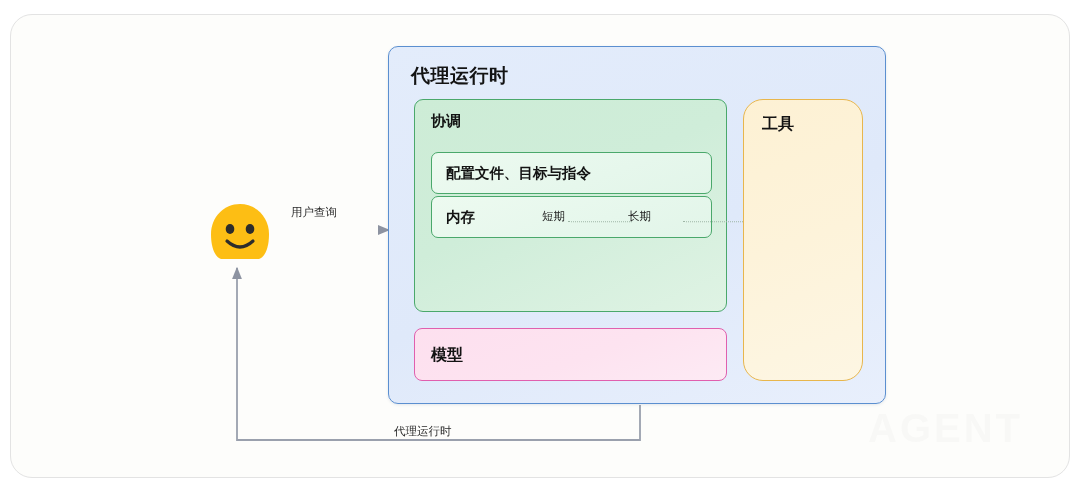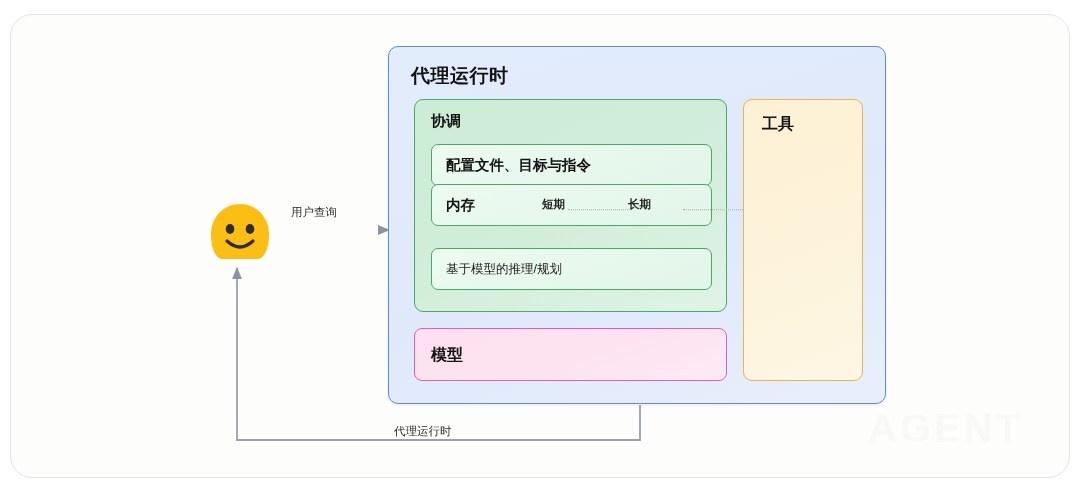--- a/index.html
+++ b/index.html
@@ -118,22 +118,22 @@
 
   .inner-box {
     position: absolute;
     left: 16px;
     width: 281px;
     background: linear-gradient(160deg, #edfaf0 0%, #e6f7ec 60%, #e2f5e9 100%);
     border: 1.5px solid #4aa86b;
     border-radius: 7px;
     box-sizing: border-box;
   }
-  #box-profile { top: 44px;  height: 42px; }
-  #box-memory  { top: 84px;  height: 42px; }
+  #box-profile { top: 52px;  height: 42px; }
+  #box-memory  { top: 96px;  height: 42px; }
   #box-reason  { top: 148px; height: 42px; }
 
   .inner-label-strong {
     position: absolute;
     left: 14px;
     top: 50%;
     transform: translateY(-50%);
     font-size: 14.5px;
     font-weight: bold;
     color: #131313;
@@ -154,21 +154,21 @@
   .mem-item {
     position: absolute;
     top: 50%;
     transform: translateY(-50%);
     display: flex;
     align-items: flex-end;
     white-space: nowrap;
   }
   .mem-item .mem-text {
     font-size: 11.5px;
-    font-weight: bold;
+    font-weight: normal;
     color: #242424;
     line-height: 1;
   }
   .mem-item .mem-dots {
     display: inline-block;
     width: 64px;
     border-bottom: 1.6px dotted #9fb6a6;
     margin-left: 3px;
     margin-bottom: 1px;
     height: 1px;
@@ -200,21 +200,21 @@
 
   
   #tools {
     position: absolute;
     left: 354px;
     top: 52px;
     width: 120px;
     height: 282px;
     background: linear-gradient(160deg, #fdf1d4 0%, #fdf3da 50%, #fdf6e3 100%);
     border: 1.6px solid #e8b64c;
-    border-radius: 9px;
+    border-radius: 20px;
     box-sizing: border-box;
   }
   #tools-title {
     position: absolute;
     left: 18px;
     top: 14px;
     font-size: 16px;
     font-weight: bold;
     color: #131313;
   }
@@ -275,23 +275,20 @@
       <span class="mem-item" id="mem-short">
         <span class="mem-text">短期</span>
         <span class="mem-dots"></span>
       </span>
       <span class="mem-item" id="mem-long">
         <span class="mem-text">长期</span>
         <span class="mem-dots"></span>
       </span>
     </div>
 
-    <div class="inner-box" id="box-reason">
-      <span class="inner-label-plain">基于模型的推理/规划</span>
-    </div>
   </div>
 
   <div id="model">
     <div id="model-title">模型</div>
   </div>
 
   <div id="tools">
     <div id="tools-title">工具</div>
   </div>
 </div>

